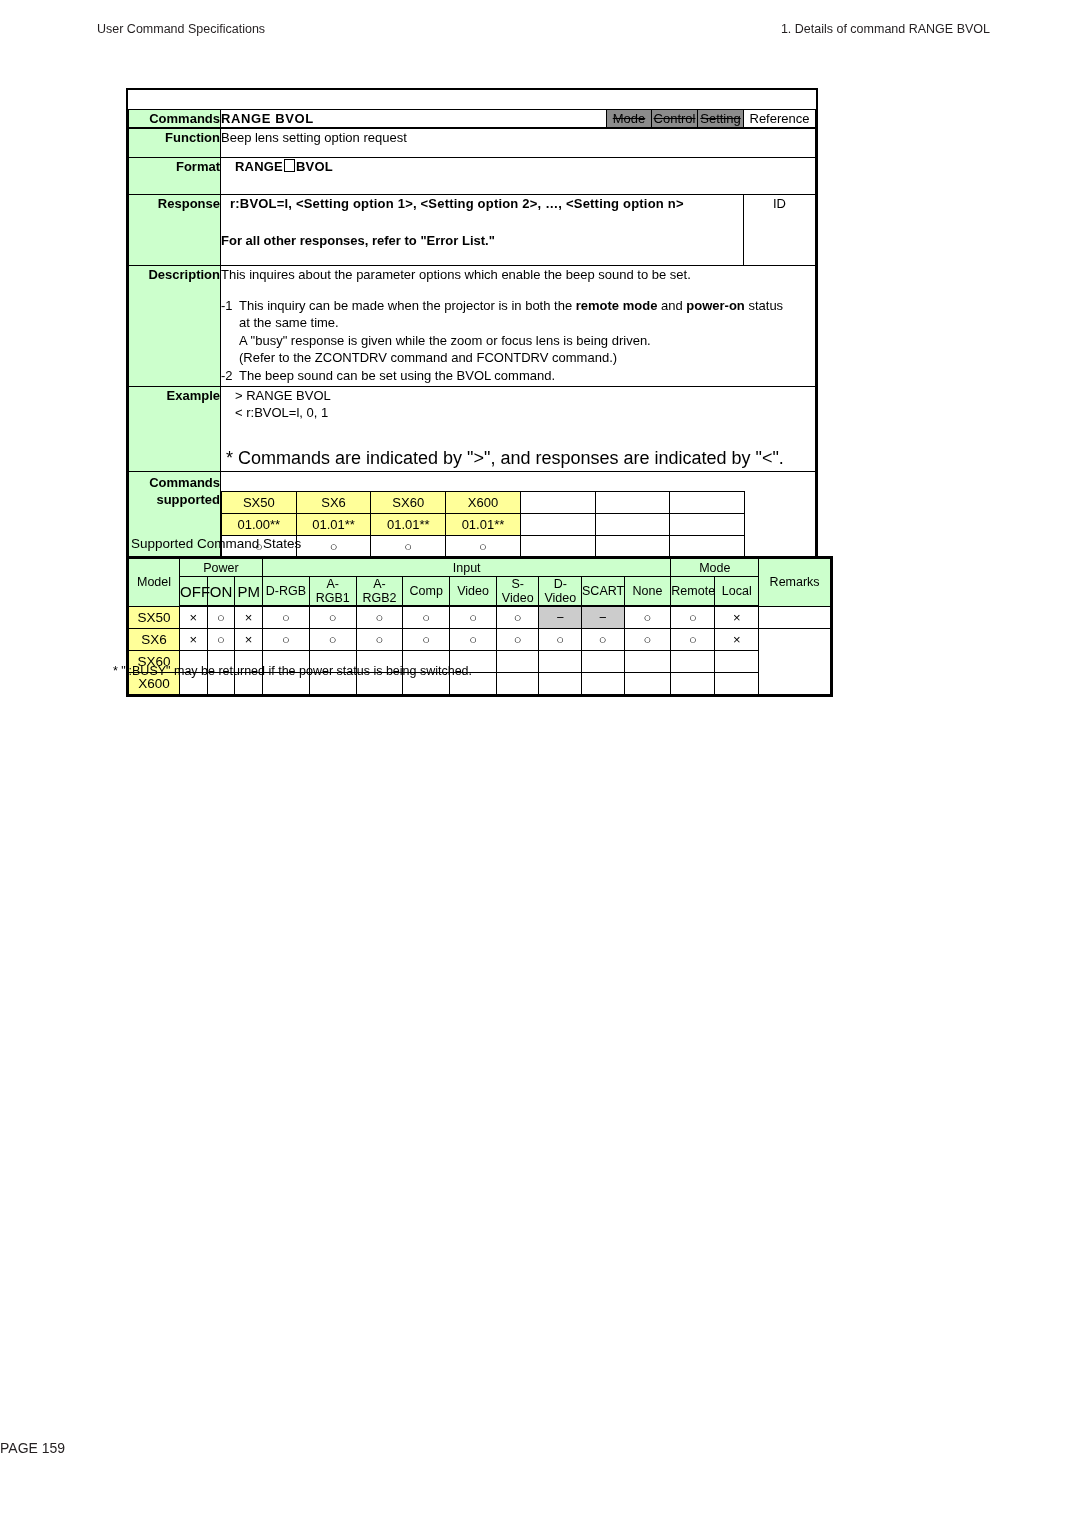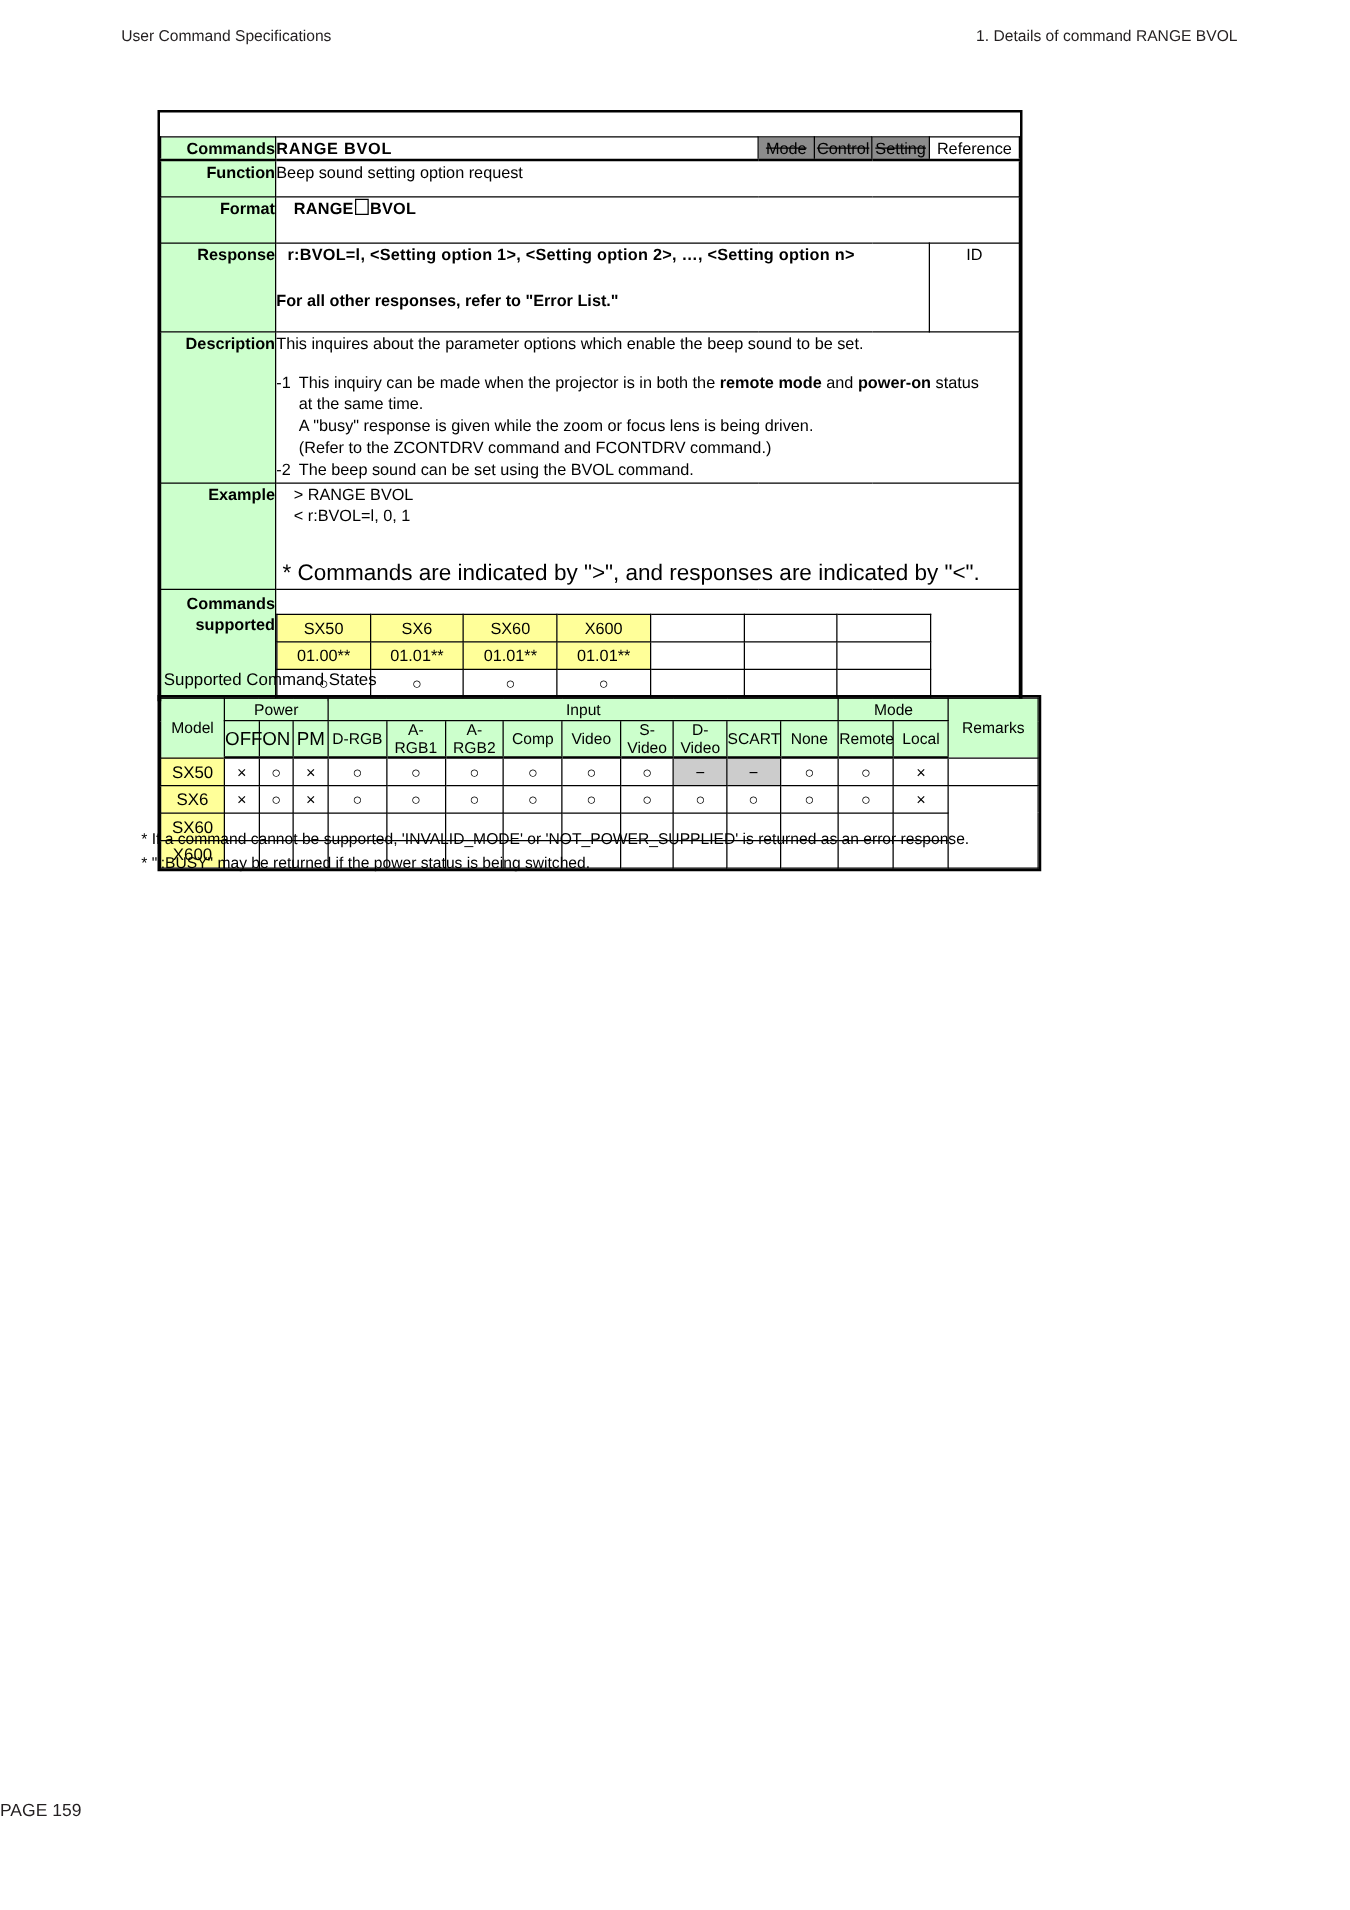--- a/index.html
+++ b/index.html
@@ -237,21 +237,21 @@
         <span class="strike">Control</span>
       </td>
       <td class="flagcell">
         <span class="strike">Setting</span>
       </td>
       <td class="refcell">Reference</td>
     </tr>
 
     <tr>
       <td class="lbl">Function</td>
-      <td class="cell" colspan="5" style="height:28px">Beep sound setting option request</td>
+      <td class="cell" colspan="5" style="height:28px">Beep lens setting option request</td>
     </tr>
 
     <tr>
       <td class="lbl">Format</td>
       <td class="cell indent" colspan="5" style="height:36px">
         <span class="mono-ish">RANGE</span><span class="blank-box"></span><span class="mono-ish">BVOL</span>
       </td>
     </tr>
 
     <tr>
@@ -468,17 +468,16 @@
       <td class="body"></td>
       <td class="body"></td>
       <td class="body"></td>
       <td class="body"></td>
     </tr>
   </tbody>
     </table>
 </div>
 
 <div class="footnotes">
-  <div>* If a command cannot be supported, 'INVALID_MODE' or 'NOT_POWER_SUPPLIED' is returned as an error response.</div>
   <div>* "i:BUSY" may be returned if the power status is being switched.</div>
 </div>
 
 <div class="pagenum">PAGE  159</div>
 
 </body></html>

